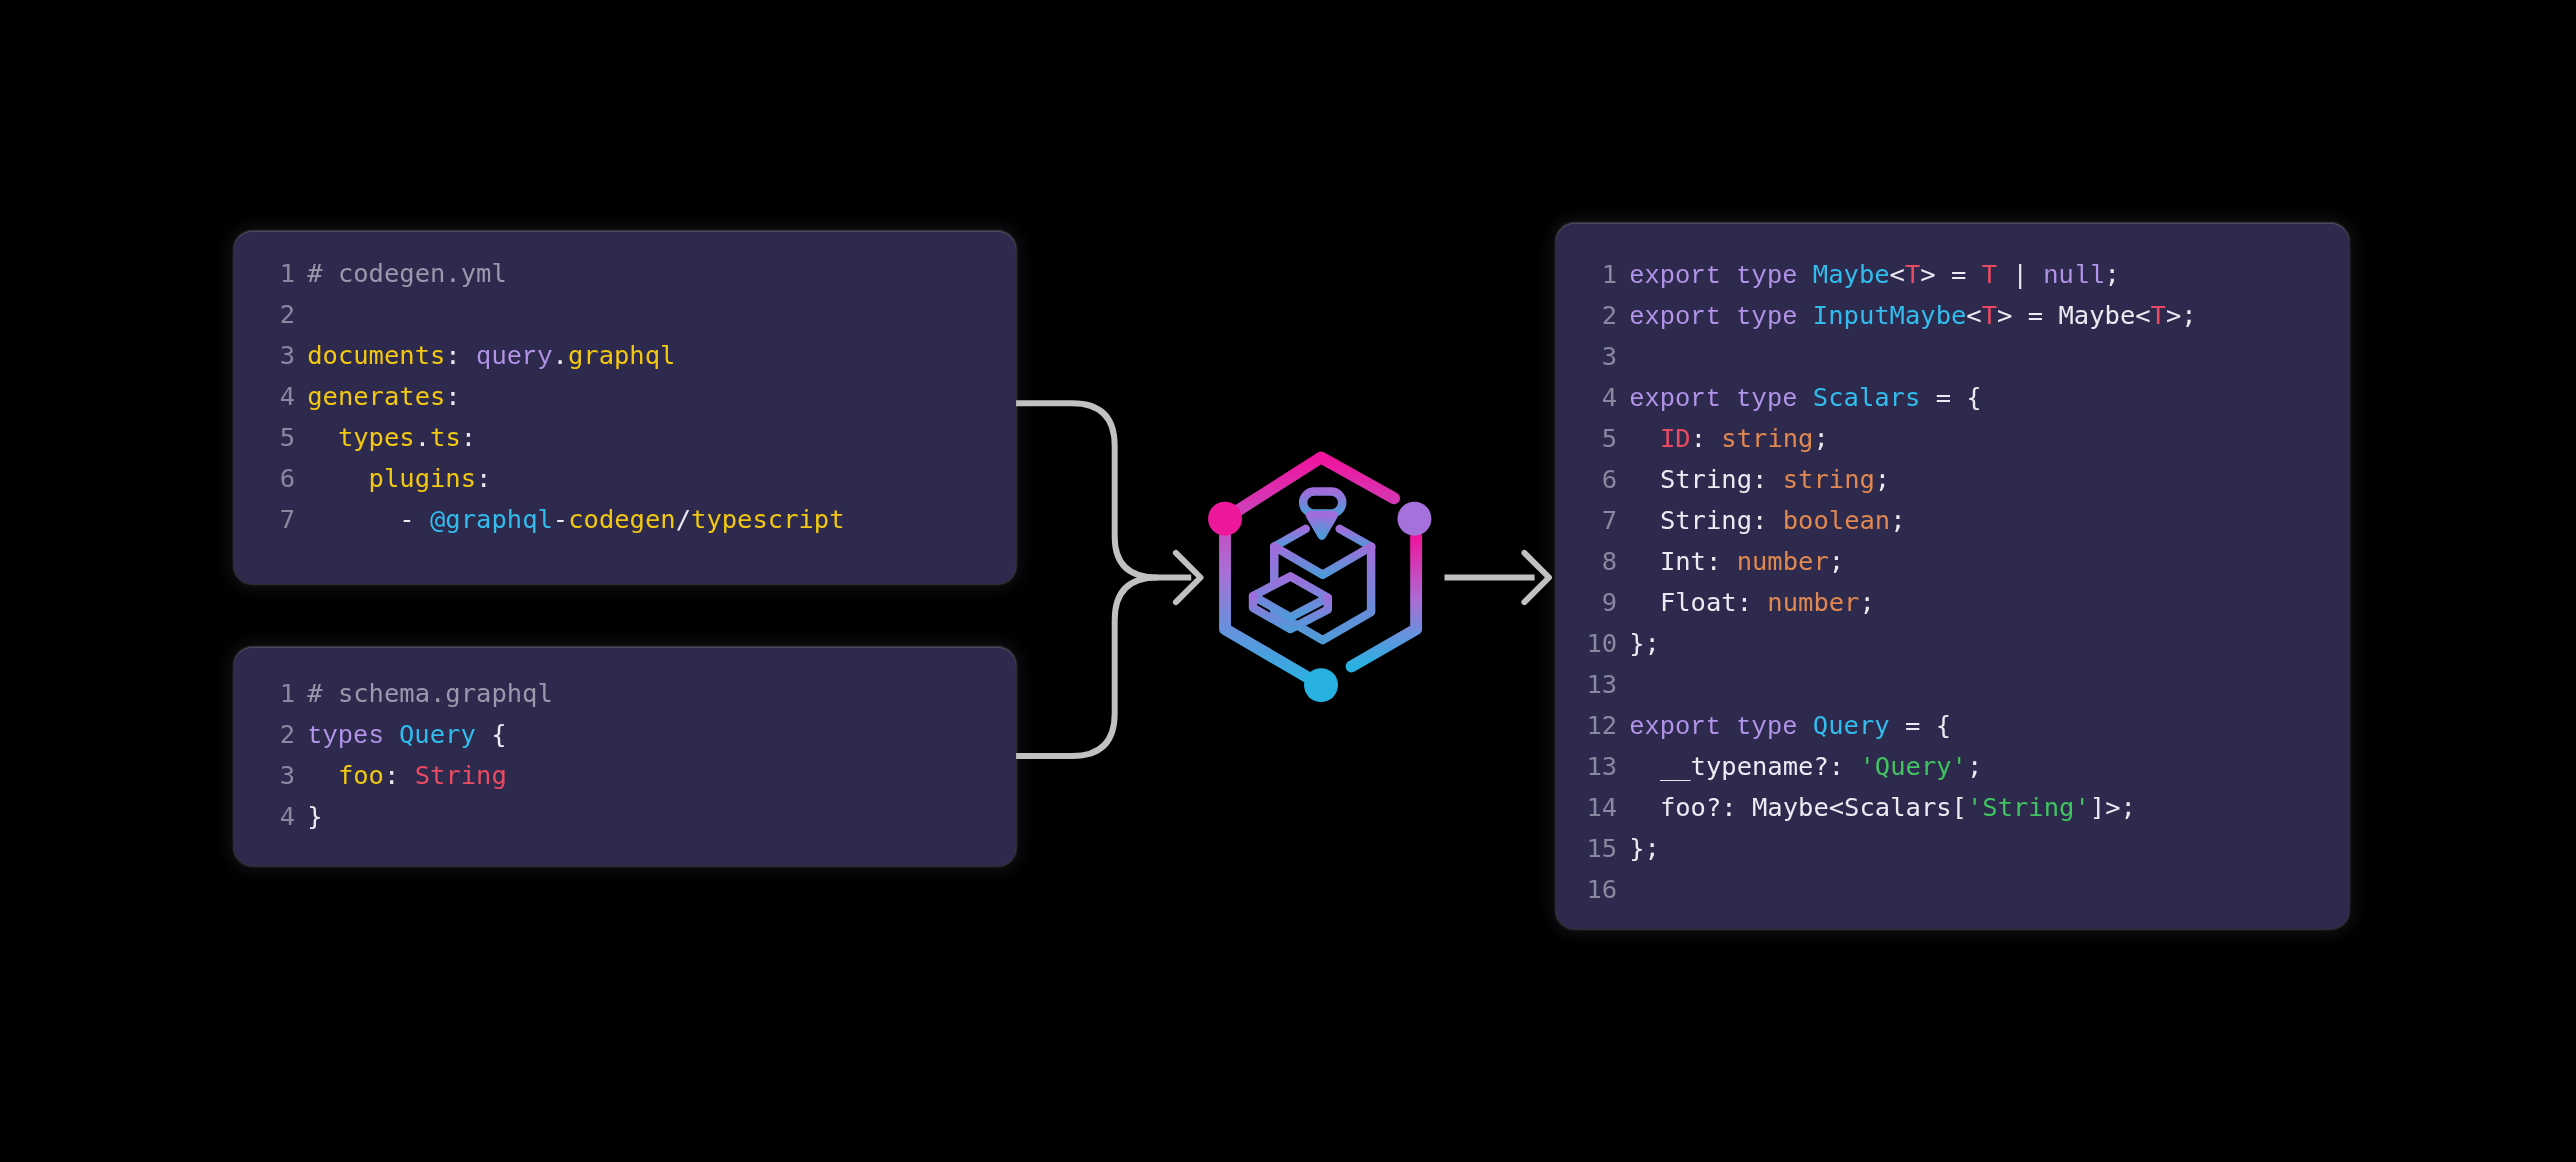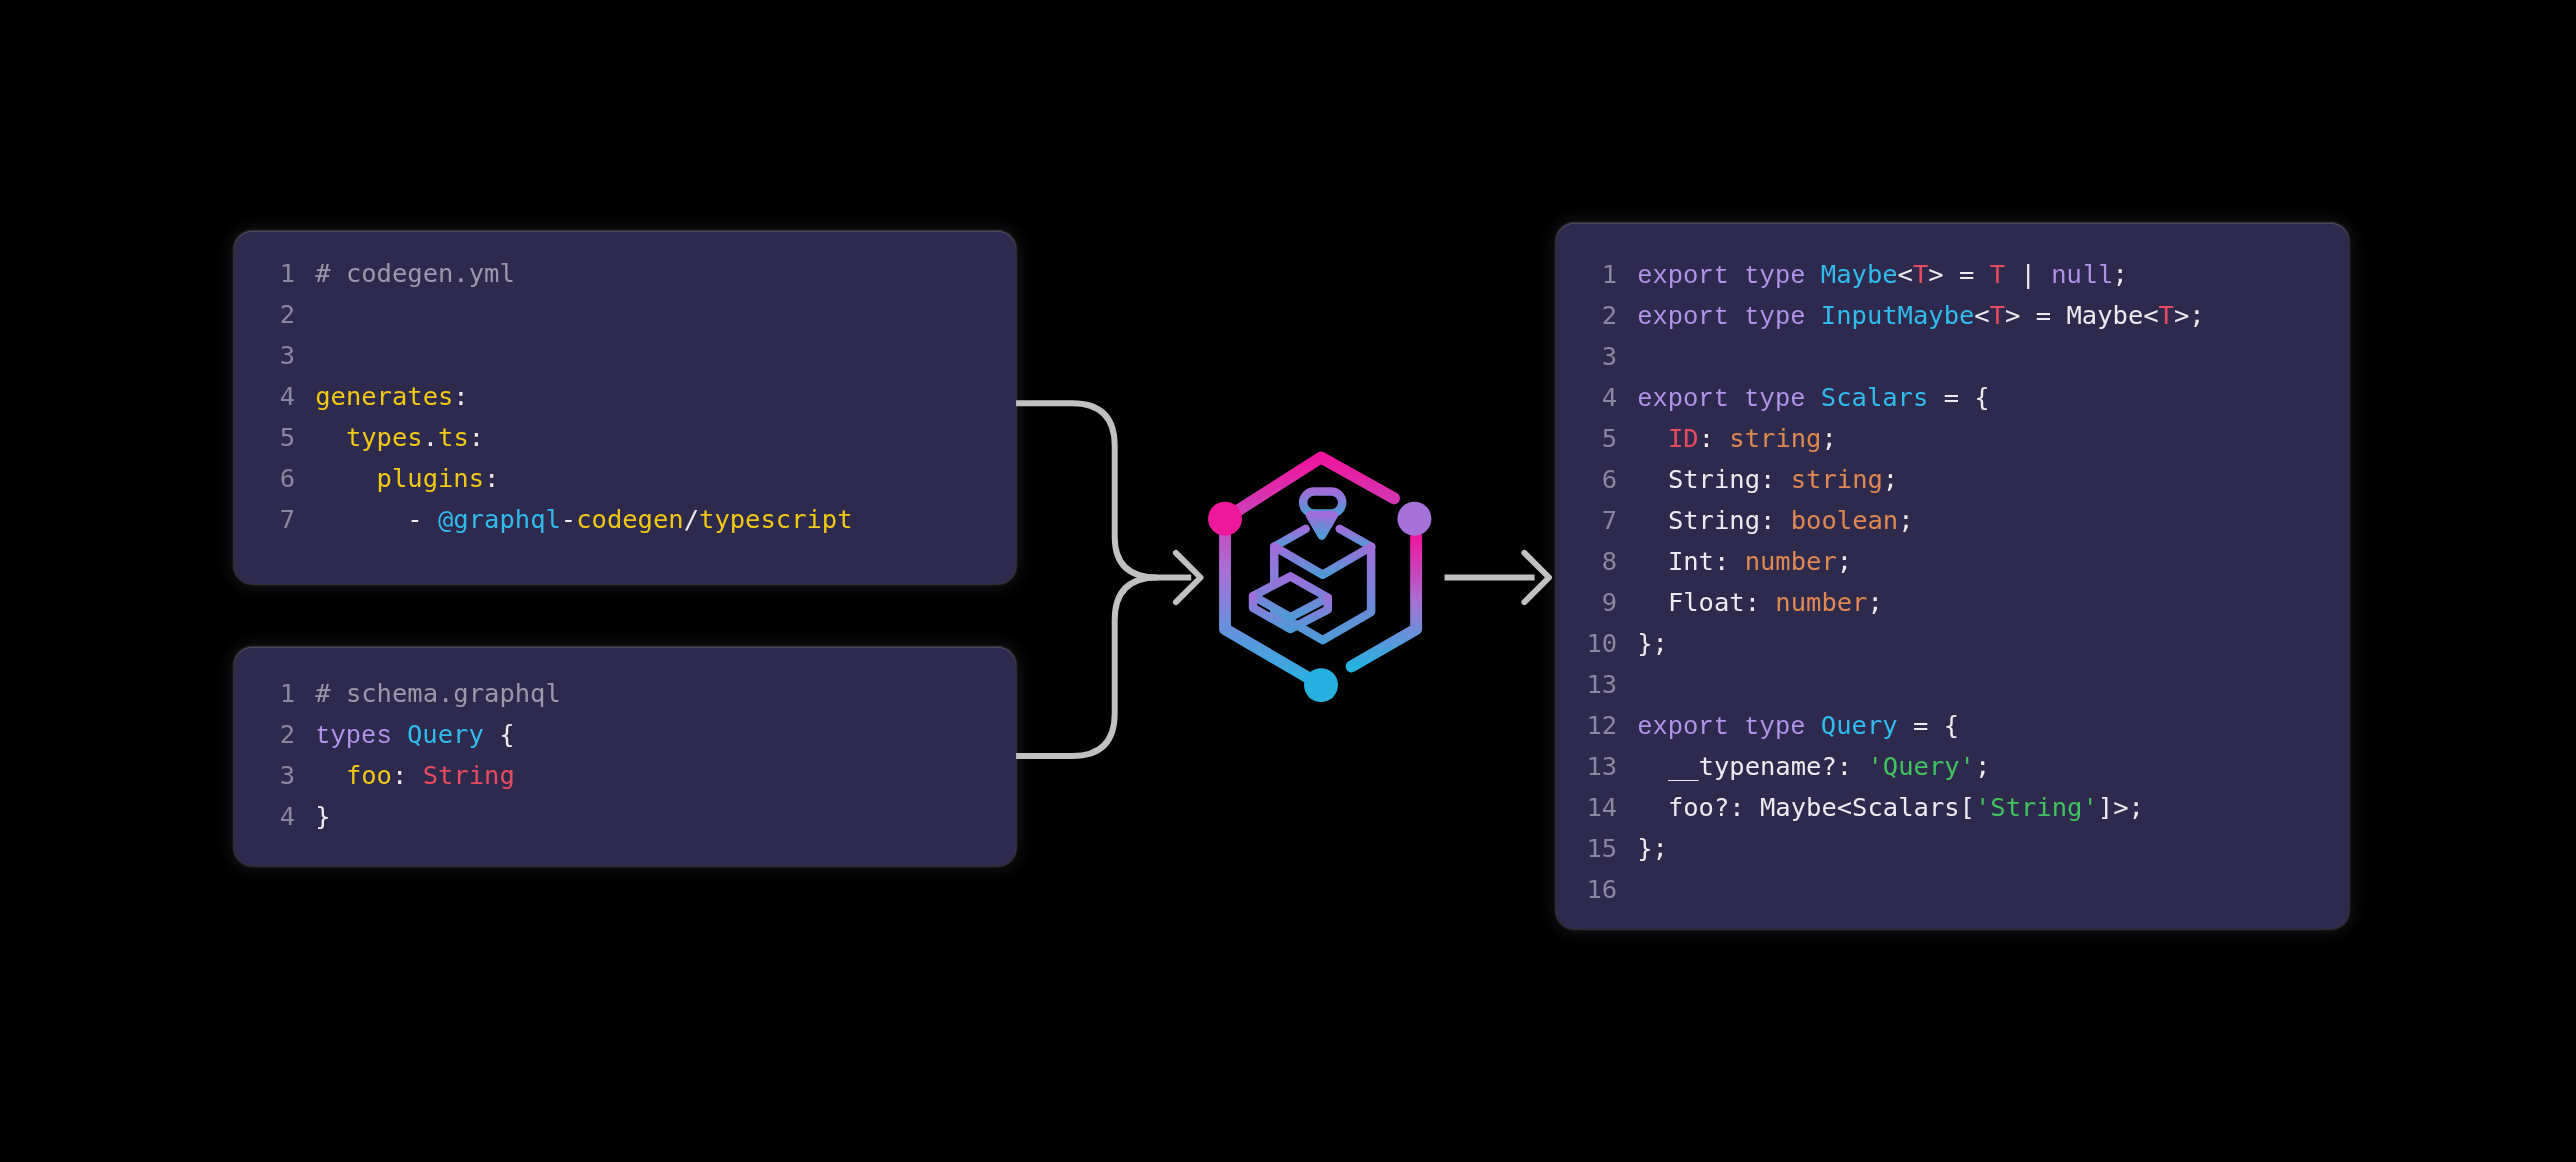--- a/index.html
+++ b/index.html
@@ -20,21 +20,21 @@
   }
   .card .lines{padding-left:10.2px;}
   .card-codegen{left:234px;top:231px;width:782px;height:353px;}
   .card-codegen .lines{padding-top:22px;}
   .card-schema{left:234px;top:647px;width:782px;height:219px;}
   .card-schema .lines{padding-top:25.5px;}
   .card-output{left:1556px;top:223px;width:793px;height:706px;}
   .card-output .lines{padding-top:31px;}
   .line{display:flex;height:41px;line-height:41px;font-size:25.5px;}
   .ln{width:51px;flex:none;text-align:right;color:var(--ln,#8a87a0);}
-  .code{margin-left:20px;white-space:pre;}
+  .code{margin-left:12px;white-space:pre;}
   .c-comment{color:var(--comment,#9b98ad);}
   .c-white{color:var(--white,#eceaf2);}
   .c-yellow{color:var(--yellow,#f2c811);}
   .c-purple{color:var(--purple,#b193e8);font-family:Liberation Mono, monospace;}
   .c-cyan{color:var(--cyan,#30bdee);}
   .c-red{color:var(--red,#ea4a62);}
   .c-orange{color:var(--orange,#e08850);}
   .c-green{color:var(--green,#3fc460);}
   svg.overlay{position:absolute;display:block;}
 </style>
@@ -47,20 +47,21 @@
     <div class="lines">
         <div class="line">
           <span class="ln">1</span>
           <span class="code"><span class="c-comment"># codegen.yml</span></span>
         </div>
         <div class="line">
           <span class="ln">2</span>
         </div>
         <div class="line">
           <span class="ln">3</span>
+          <span class="code"><span class="c-yellow">documents</span><span class="c-white">: </span><span class="c-purple">query</span><span class="c-white">.</span><span class="c-yellow">graphql</span></span>
         </div>
         <div class="line">
           <span class="ln">4</span>
           <span class="code"><span class="c-yellow">generates</span><span class="c-white">:</span></span>
         </div>
         <div class="line">
           <span class="ln">5</span>
           <span class="code"><span class="c-white">  </span><span class="c-yellow">types</span><span class="c-white">.</span><span class="c-yellow">ts</span><span class="c-white">:</span></span>
         </div>
         <div class="line">

